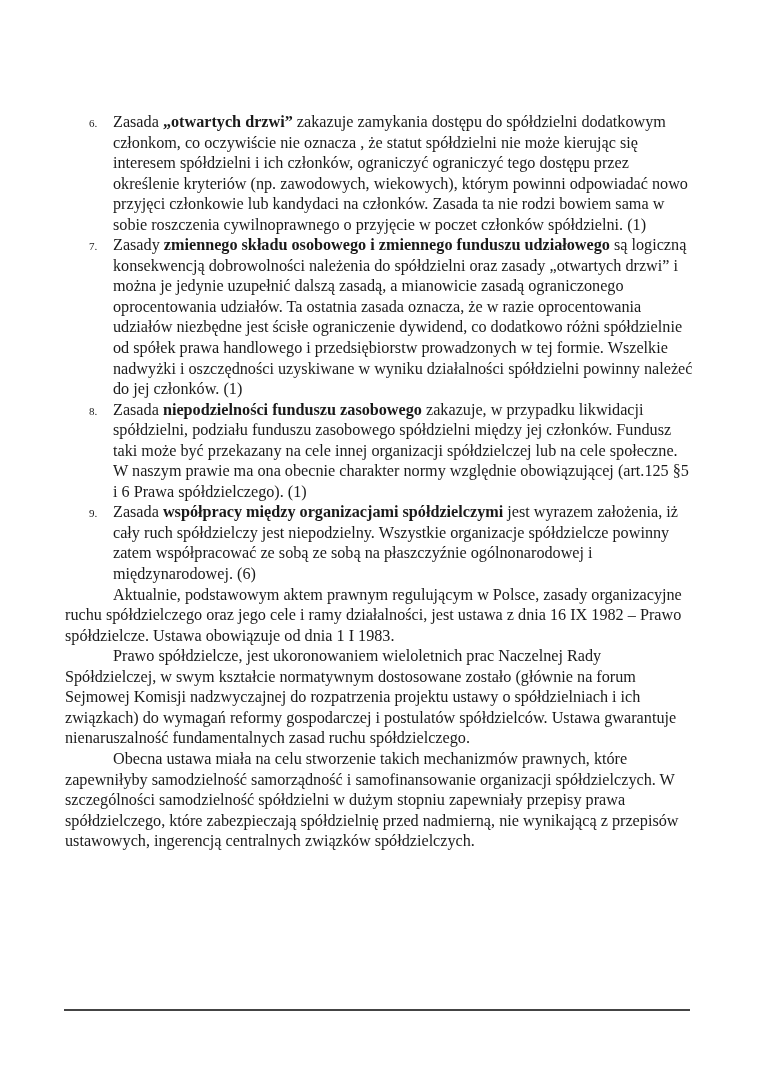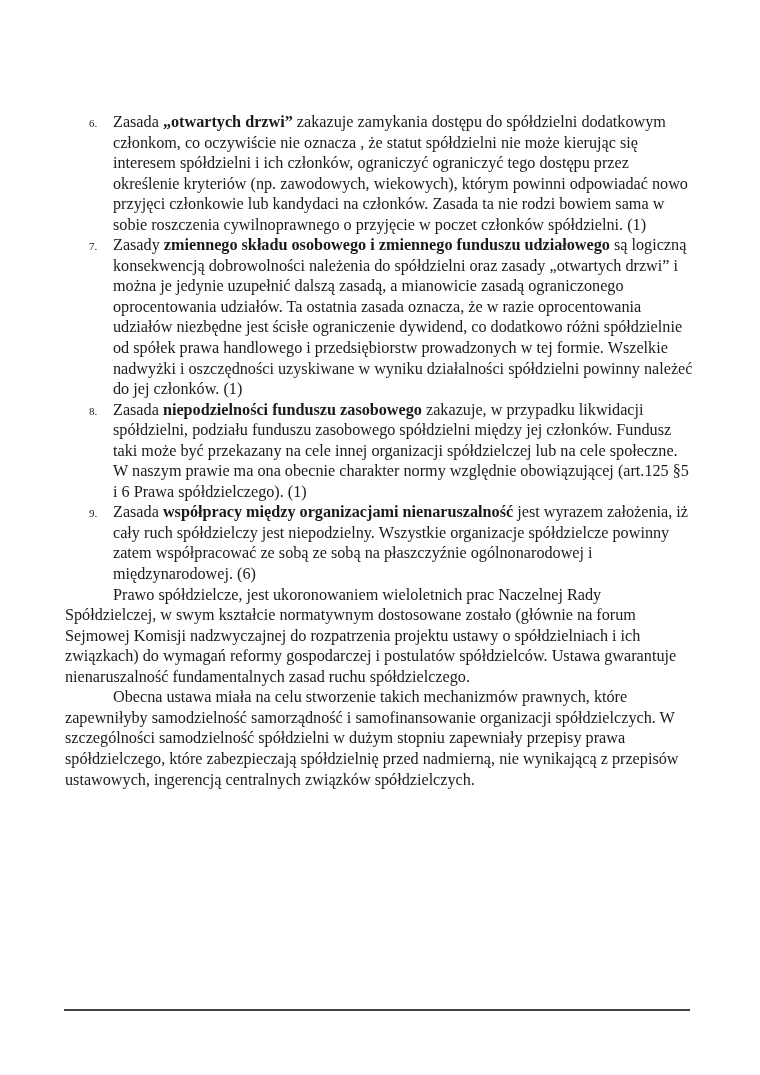--- a/index.html
+++ b/index.html
@@ -38,20 +38,21 @@
       <li>
         <span class="num">7.</span>
         <span class="txt"><span>Zasady </span><b>zmiennego składu osobowego i zmiennego funduszu udziałowego</b><span> są logiczną konsekwencją dobrowolności należenia do spółdzielni oraz zasady „otwartych drzwi” i można je jedynie uzupełnić dalszą zasadą, a mianowicie zasadą ograniczonego oprocentowania udziałów. Ta ostatnia zasada oznacza, że w razie oprocentowania udziałów niezbędne jest ścisłe ograniczenie dywidend, co dodatkowo różni spółdzielnie od spółek prawa handlowego i przedsiębiorstw prowadzonych w tej formie. Wszelkie nadwyżki i oszczędności uzyskiwane w wyniku działalności spółdzielni powinny należeć do jej członków. (1)</span></span>
       </li>
       <li>
         <span class="num">8.</span>
         <span class="txt"><span>Zasada </span><b>niepodzielności funduszu zasobowego</b><span>  zakazuje, w przypadku likwidacji spółdzielni, podziału funduszu zasobowego spółdzielni między jej członków. Fundusz taki może być przekazany na cele innej organizacji spółdzielczej lub na cele społeczne. W naszym prawie ma ona obecnie charakter normy względnie obowiązującej (art.125 §5 i 6 Prawa spółdzielczego). (1)</span></span>
       </li>
       <li>
         <span class="num">9.</span>
-        <span class="txt"><span>Zasada </span><b>współpracy między organizacjami nienaruszalność</b><span> jest wyrazem założenia, iż cały ruch spółdzielczy jest niepodzielny. Wszystkie organizacje spółdzielcze powinny zatem współpracować ze sobą ze sobą na płaszczyźnie ogólnonarodowej i międzynarodowej. (6)</span></span>
+        <span class="txt"><span>Zasada </span><b>współpracy między organizacjami spółdzielczymi</b><span> jest wyrazem założenia, iż cały ruch spółdzielczy jest niepodzielny. Wszystkie organizacje spółdzielcze powinny zatem współpracować ze sobą ze sobą na płaszczyźnie ogólnonarodowej i międzynarodowej. (6)</span></span>
       </li>
     </ol>
+    <p class="para">Aktualnie, podstawowym aktem prawnym regulującym w Polsce, zasady organizacyjne ruchu spółdzielczego oraz jego cele i ramy działalności, jest ustawa z dnia 16 IX 1982 – Prawo spółdzielcze. Ustawa obowiązuje od dnia 1 I 1983.</p>
     <p class="para">Prawo spółdzielcze, jest ukoronowaniem wieloletnich prac  Naczelnej Rady Spółdzielczej, w swym kształcie normatywnym dostosowane zostało (głównie na forum Sejmowej Komisji nadzwyczajnej do rozpatrzenia projektu ustawy o spółdzielniach i ich związkach) do wymagań reformy  gospodarczej i postulatów spółdzielców. Ustawa gwarantuje nienaruszalność fundamentalnych zasad ruchu spółdzielczego.</p>
     <p class="para">Obecna ustawa miała na celu stworzenie takich mechanizmów prawnych, które zapewniłyby samodzielność samorządność i samofinansowanie organizacji spółdzielczych. W szczególności samodzielność spółdzielni w dużym stopniu zapewniały przepisy prawa spółdzielczego, które zabezpieczają spółdzielnię przed nadmierną, nie wynikającą z przepisów ustawowych, ingerencją centralnych związków spółdzielczych.</p>
   </div>
   <div class="footer-rule"></div>
 </div>
 
 </body></html>

